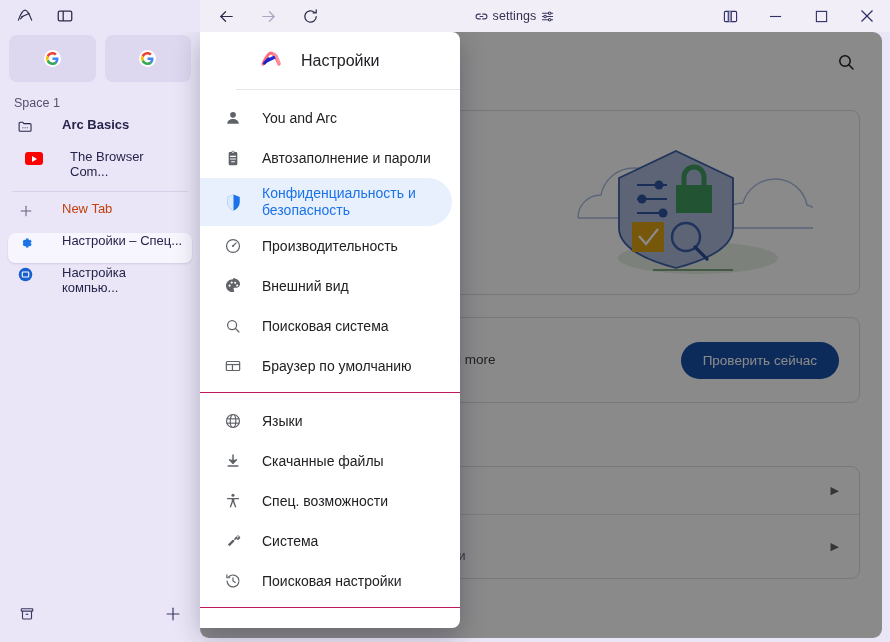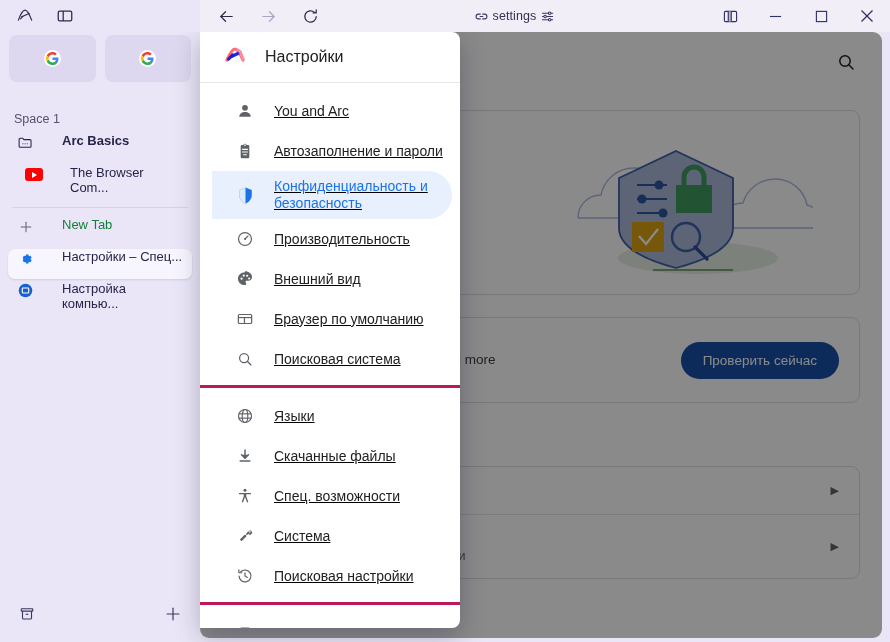--- a/index.html
+++ b/index.html
@@ -83,21 +83,21 @@
   }
   .gicon {
     width: 17px; height: 17px;
     border-radius: 50%;
     background: #fff;
     display: flex; align-items: center; justify-content: center;
     font-size: 12px;
   }
   .space-label {
     font-size: 12.5px; color: #55526e;
-    padding: 30px 0 6px 14px;
+    padding: 14px 0 6px 14px;
   }
   .side-item {
     display: flex; align-items: flex-start;
     height: 30px; margin: 1px 8px;
     padding: 0 8px; border-radius: 7px;
     gap: 27px;
     font-size: 13px; color: #26244a;
   }
   .side-item .si-ico {
     width: 19px; height: 19px;
@@ -107,21 +107,21 @@
   .side-item.bold { font-weight: 700; }
   .side-item.sub { padding-left: 16px; }
   .side-item.active {
     background: #f7f5fd;
     box-shadow: 0 1px 2px rgba(60,50,110,.14);
   }
   .side-divider {
     height: 1px; background: #d6d1e8;
     margin: 11px 12px 8px 12px;
   }
-  .side-item.muted { color: #15803d; }
+  .side-item.muted { color: #c2410c; }
   .yt {
     width: 18px; height: 13px; border-radius: 3px;
     background: #ff0000;
     display: flex; align-items: center; justify-content: center;
   }
   .yt::after {
     content: ""; width: 0; height: 0;
     border-left: 5px solid #fff;
     border-top: 3px solid transparent;
     border-bottom: 3px solid transparent;
@@ -213,30 +213,31 @@
     position: absolute;
     left: 200px; top: 32px;
     width: 260px; height: 596px;
     background: #ffffff;
     border-radius: 0 8px 8px 0;
     box-shadow: 0 8px 26px rgba(20,18,50,.28);
     z-index: 30;
     overflow: hidden;
   }
   .menu-header {
-    height: 51px;
+    height: 58px;
     display: flex; align-items: center;
     gap: 18px; padding-left: 23px;
     border-bottom: 1px solid #e6e6e8;
+    margin-left: 36px;
   }
   .menu-title {
     font-size: 16px; color: #202124;
   }
-  .menu-group { padding: 8px 0 6px 12px; text-decoration: underline; }
-  .menu-group + .menu-group { border-top: 3px solid #be185d; }
+  .menu-group { padding: 8px 0 6px 0; }
+  .menu-group + .menu-group { border-top: 1px solid #be185d; }
   .menu-item {
     display: flex; align-items: center;
     gap: 19px;
     height: 40px;
     margin: 0 8px 0 0;
     padding-left: 23px;
     border-radius: 0 100px 100px 0;
     font-size: 14px; color: #202124;
   }
   .menu-item .mi-ico {
@@ -570,37 +571,37 @@
             <circle cx="8.6" cy="6.2" r="1.2" fill="#fff"></circle>
             <circle cx="12.4" cy="6.4" r="1.2" fill="#fff"></circle>
             <circle cx="14.6" cy="9.4" r="1.2" fill="#fff"></circle>
           </svg>
         </span>
         <span class="mi-label">Внешний вид</span>
       </div>
 
       <div class="menu-item">
         <span class="mi-ico">
+          <svg width="18" height="18" viewBox="0 0 20 20" fill="none" stroke="currentColor" stroke-width="1.4" stroke-linecap="round">
+            <circle cx="9" cy="9" r="5"></circle>
+              <line x1="12.8" y1="12.8" x2="16.6" y2="16.6"></line>
+          </svg>
+        </span>
+        <span class="mi-label">Поисковая система</span>
+      </div>
+
+      <div class="menu-item">
+        <span class="mi-ico">
           <svg width="18" height="18" viewBox="0 0 20 20" fill="none" stroke="currentColor" stroke-width="1.35">
             <rect x="2.6" y="5" width="14.8" height="10" rx="1.2"></rect>
             <line x1="2.6" y1="8.4" x2="17.4" y2="8.4"></line>
             <line x1="9.4" y1="8.4" x2="9.4" y2="15"></line>
           </svg>
         </span>
         <span class="mi-label">Браузер по умолчанию</span>
-      </div>
-
-      <div class="menu-item">
-        <span class="mi-ico">
-          <svg width="18" height="18" viewBox="0 0 20 20" fill="none" stroke="currentColor" stroke-width="1.4" stroke-linecap="round">
-            <circle cx="9" cy="9" r="5"></circle>
-              <line x1="12.8" y1="12.8" x2="16.6" y2="16.6"></line>
-          </svg>
-        </span>
-        <span class="mi-label">Поисковая система</span>
       </div>
     </div>
 
     <div class="menu-group">
 
       <div class="menu-item">
         <span class="mi-ico">
           <svg width="18" height="18" viewBox="0 0 20 20" fill="none" stroke="currentColor" stroke-width="1.3">
             <circle cx="10" cy="10" r="7.2"></circle>
             <ellipse cx="10" cy="10" rx="3.1" ry="7.2"></ellipse>

